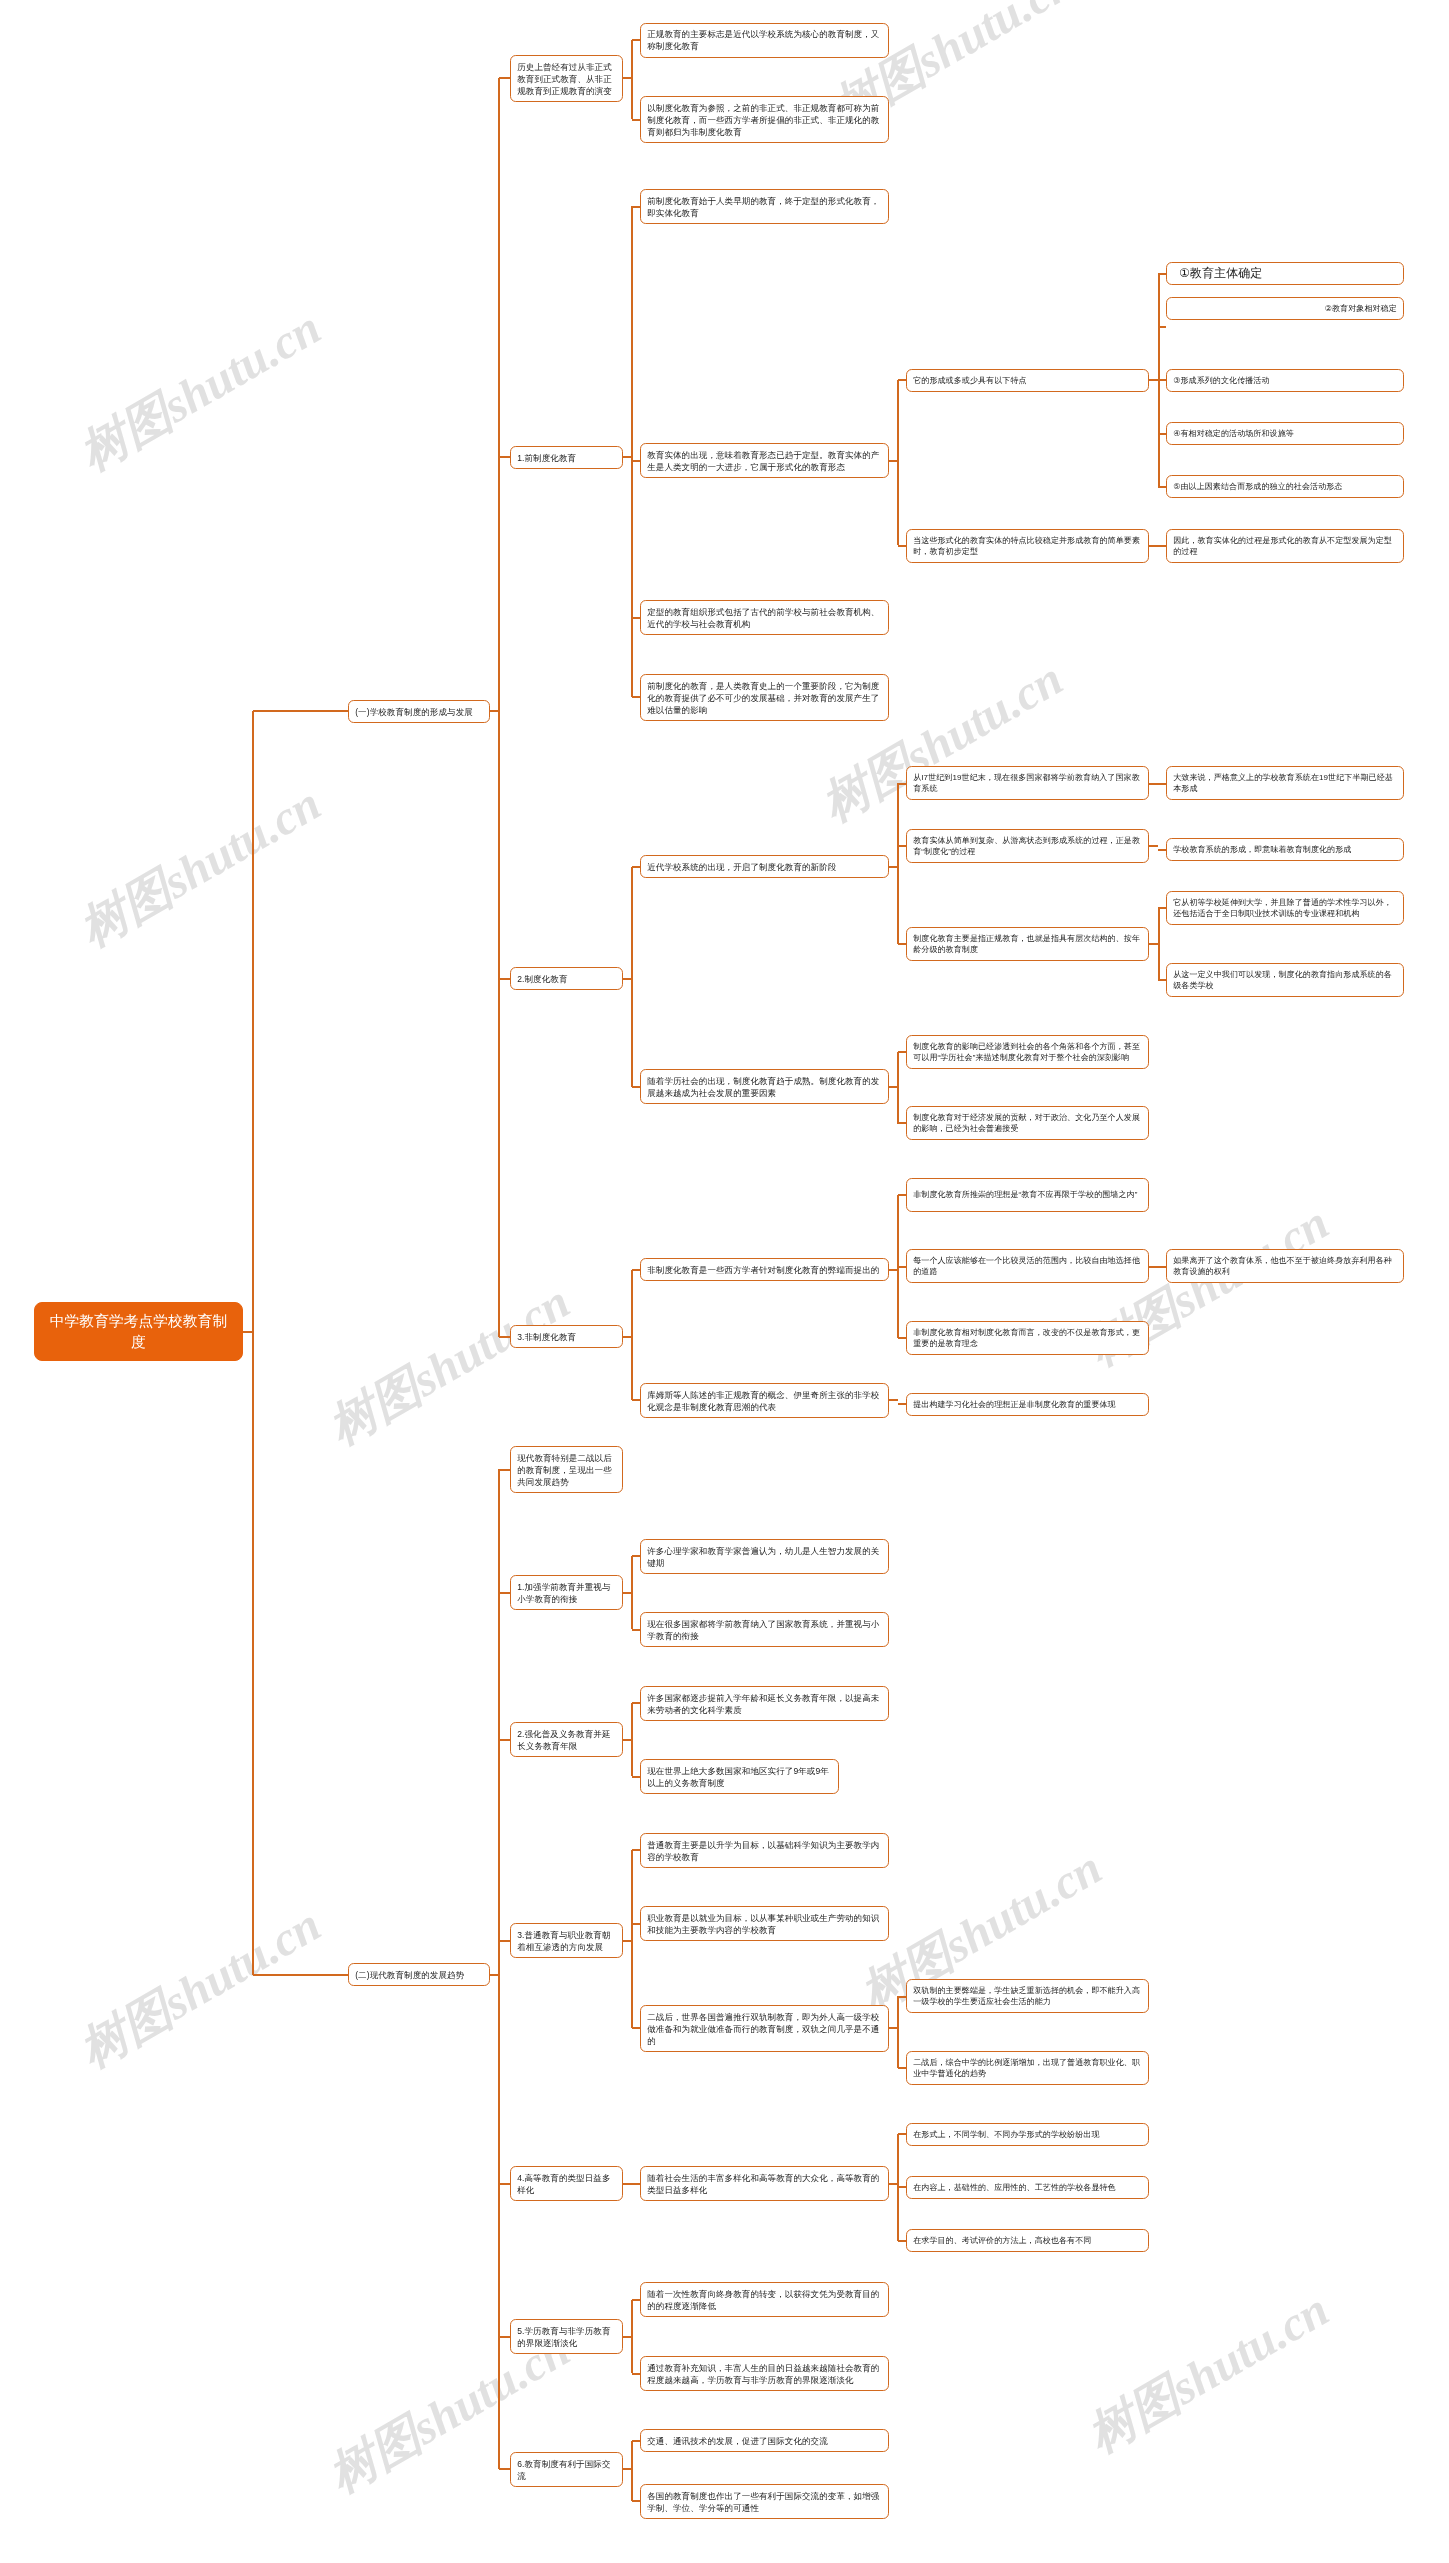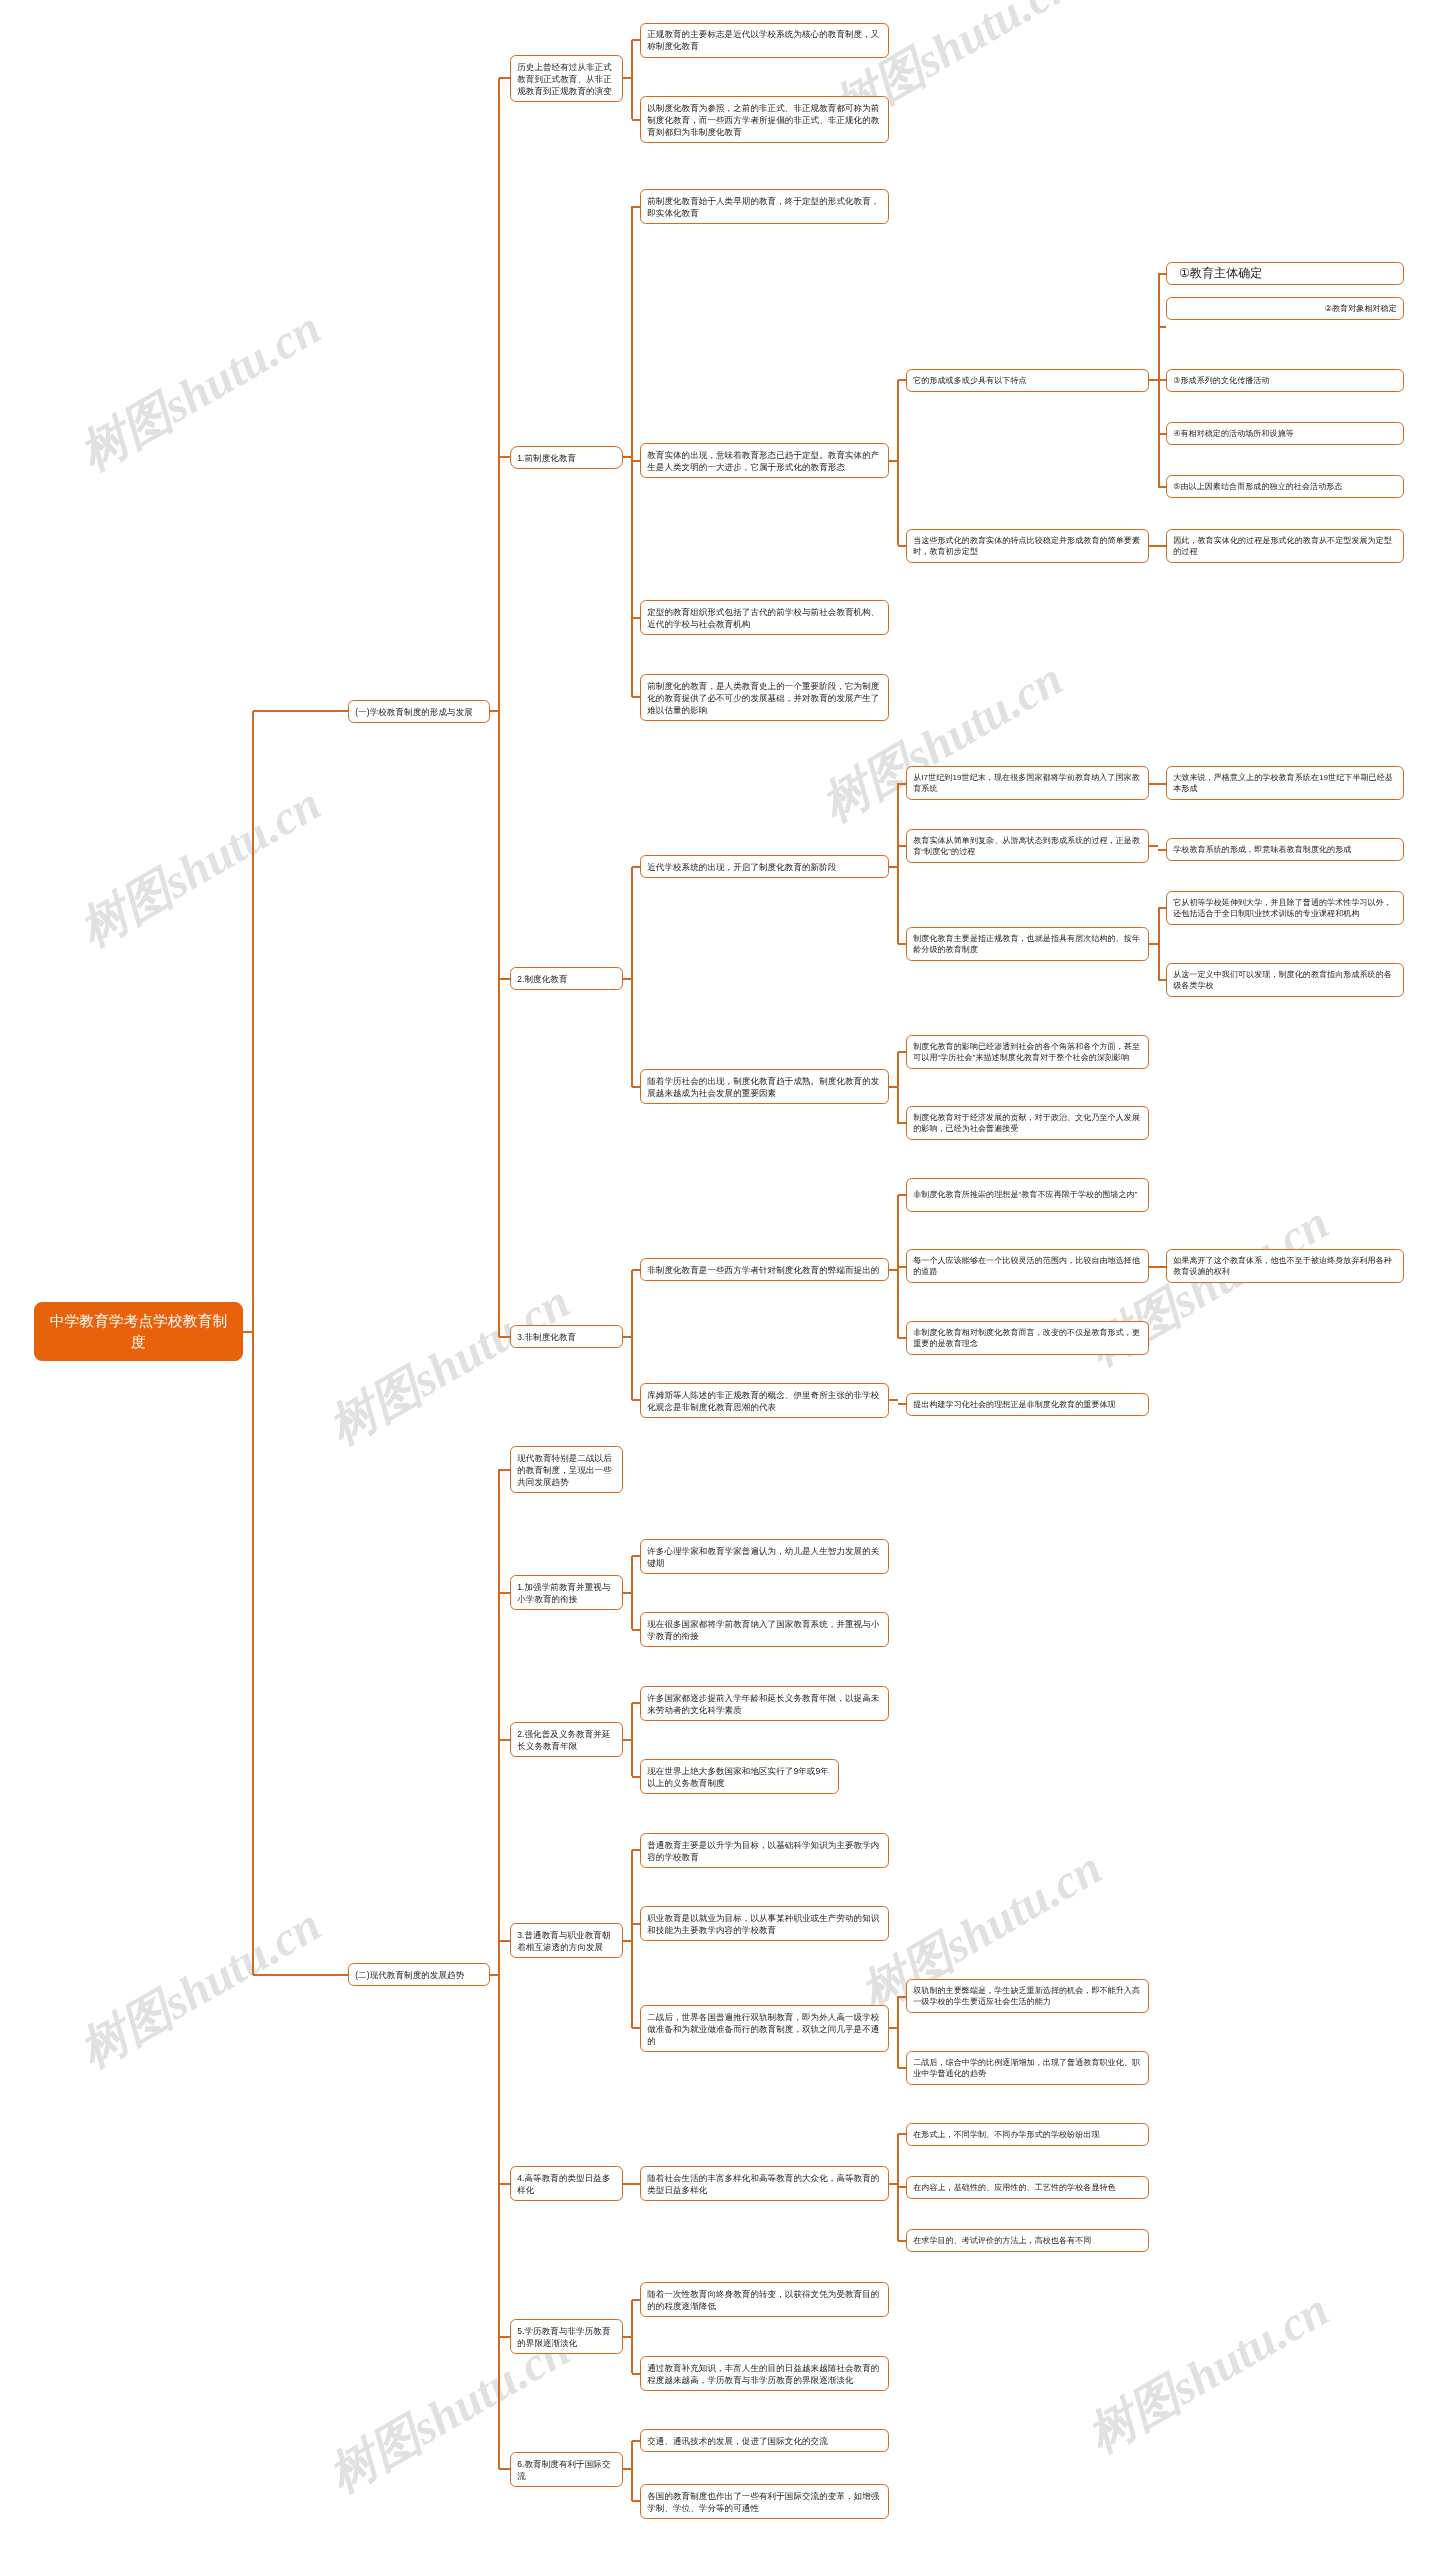--- a/index.html
+++ b/index.html
@@ -91,21 +91,21 @@
     </div>
     <div class="node lv3" style="left: 510px; top: 55px; width: 113px; min-height: 47px; font-size: 8.5px; line-height: 12px;">
       <span>历史上曾经有过从非正式教育到正式教育、从非正规教育到正规教育的演变</span>
     </div>
     <div class="node" style="left: 640px; top: 22.6px; width: 249px; min-height: 35px; font-size: 8.5px; line-height: 12px;">
       <span>正规教育的主要标志是近代以学校系统为核心的教育制度，又称制度化教育</span>
     </div>
     <div class="node" style="left: 640px; top: 96px; width: 249px; min-height: 47px; font-size: 8.5px; line-height: 12px;">
       <span>以制度化教育为参照，之前的非正式、非正规教育都可称为前制度化教育，而一些西方学者所提倡的非正式、非正规化的教育则都归为非制度化教育</span>
     </div>
-    <div class="node lv3" style="left: 510px; top: 446px; width: 113px; min-height: 23px; font-size: 8.5px; line-height: 12px; border-radius: 8px;">
+    <div class="node lv3" style="left: 510px; top: 446px; width: 113px; min-height: 23px; font-size: 8.5px; line-height: 12px;">
       <span>1.前制度化教育</span>
     </div>
     <div class="node" style="left: 640px; top: 189px; width: 249px; min-height: 35px; font-size: 8.5px; line-height: 12px;">
       <span>前制度化教育始于人类早期的教育，终于定型的形式化教育，即实体化教育</span>
     </div>
     <div class="node" style="left: 640px; top: 443px; width: 249px; min-height: 35px; font-size: 8.5px; line-height: 12px; align-items: flex-end;">
       <span>教育实体的出现，意味着教育形态已趋于定型。教育实体的产生是人类文明的一大进步，它属于形式化的教育形态</span>
     </div>
     <div class="node" style="left: 906px; top: 369px; width: 243px; min-height: 22.6px; font-size: 8px; line-height: 11.3px;">
       <span>它的形成或多或少具有以下特点</span>

